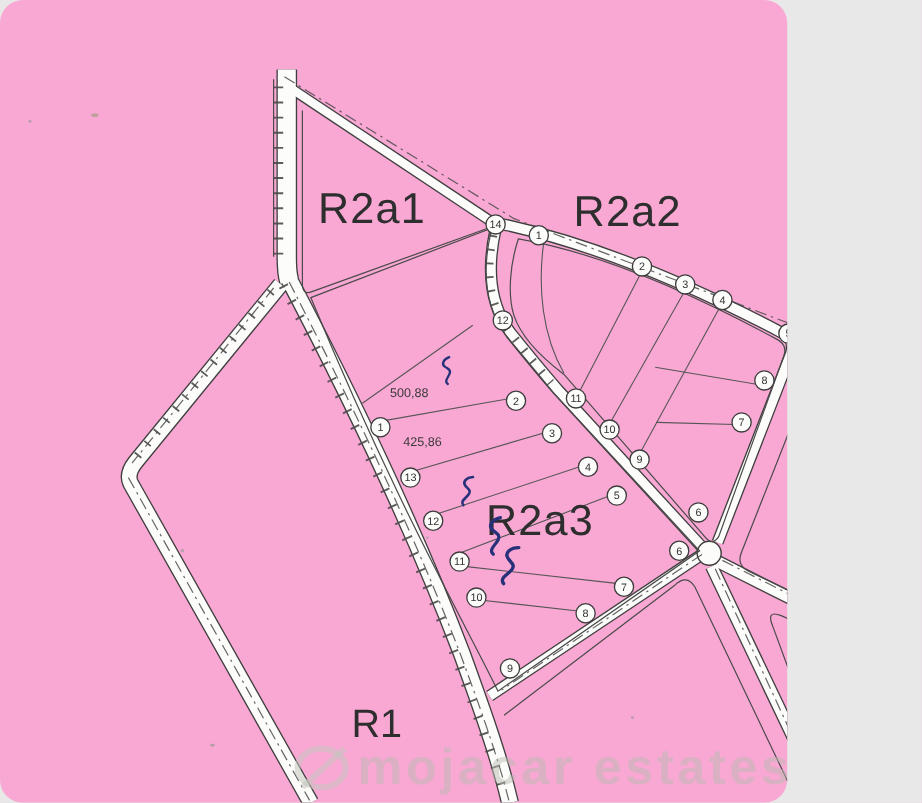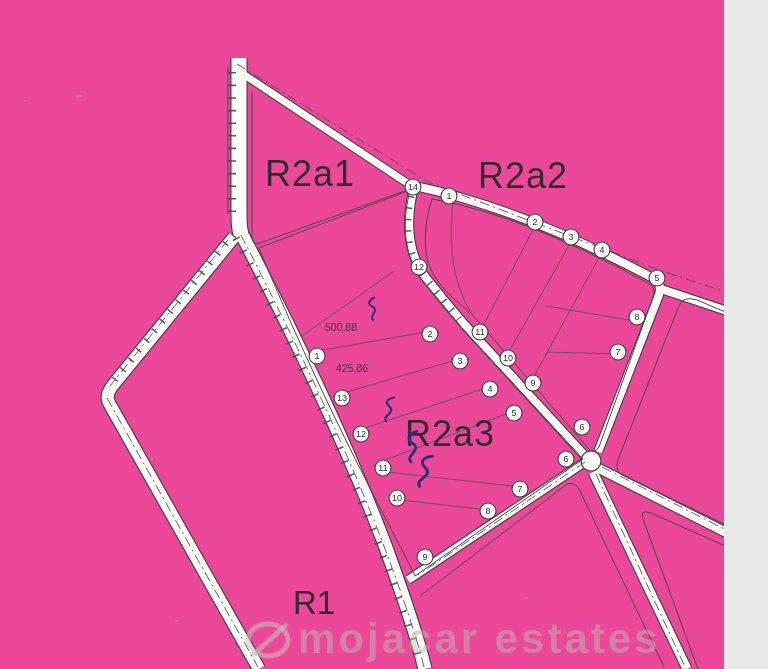--- a/index.html
+++ b/index.html
@@ -1,17 +1,17 @@
 <!DOCTYPE html>
 <html><head>
 <meta charset="utf-8">
 <style>
   html,body{margin:0;padding:0;background:#e8e8e8;}
-  .page{width:724px;height:669px;background:#ec4899;position:relative;overflow:hidden;
-        font-family:"Liberation Sans", sans-serif;}
+  .page{width:656px;height:669px;background:#f9a8d4;position:relative;overflow:hidden;
+        font-family:"Liberation Sans", sans-serif;border-radius:19px;}
   svg{display:block}
   .casing{stroke:#3f3f3f;fill:none}
   .roadfill{stroke:#fcfcfa;fill:none}
   .thin{stroke:#4a4a4a;stroke-width:1;fill:none}
   .thin2{stroke:#555;stroke-width:.9;fill:none}
   .ladder{stroke:#4a4a4a;fill:none;opacity:.9}
   .dashdot{stroke:#4a4a4a;stroke-width:1;fill:none;stroke-dasharray:10 4 2 4;opacity:.85}
   .zl{font-size:36px;fill:#2e2e2e;letter-spacing:1px}
   .zl-small{font-size:33px;fill:#2e2e2e}
   .meas{font-size:10.5px;fill:#3a3a3a}

